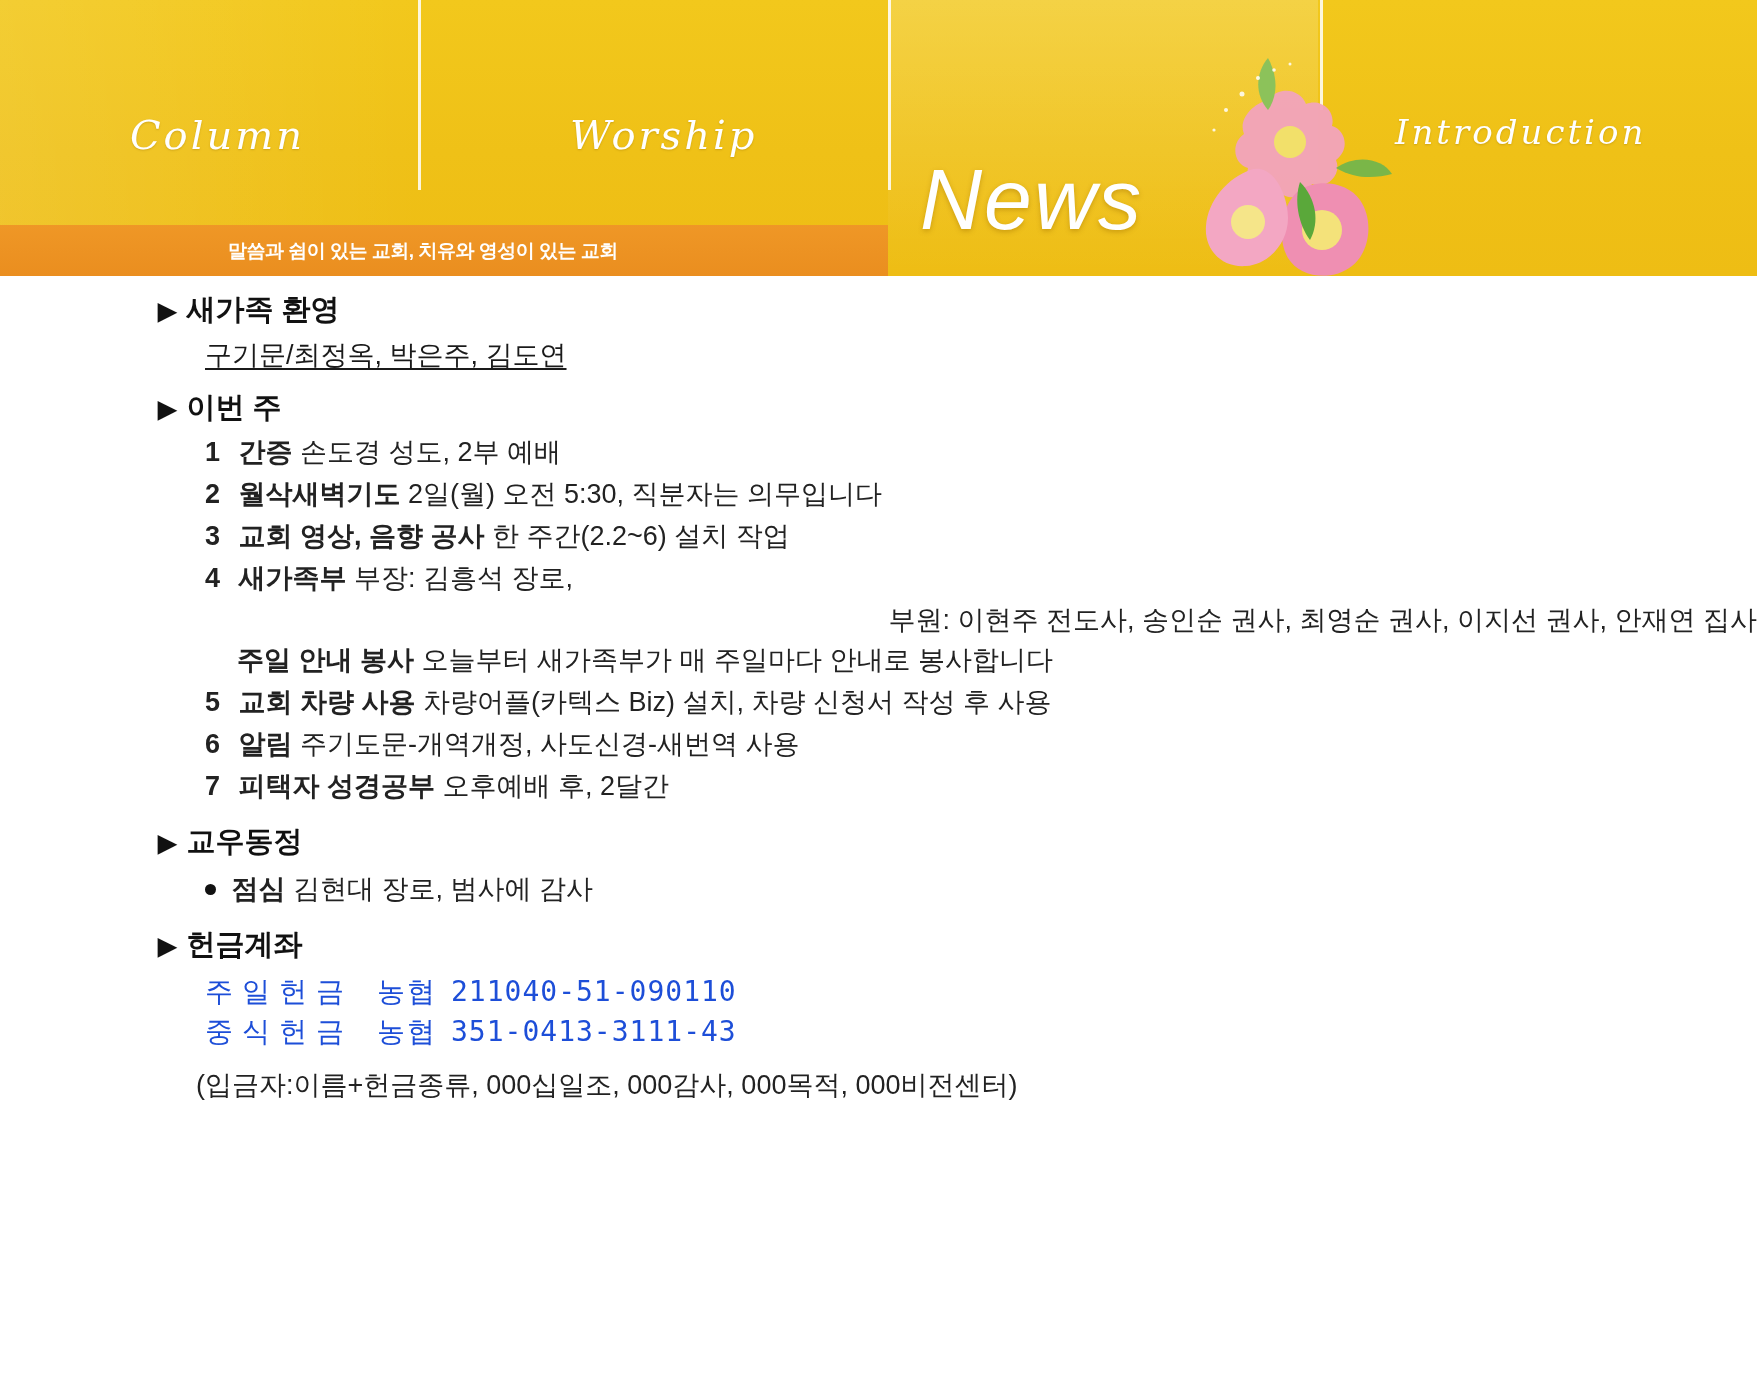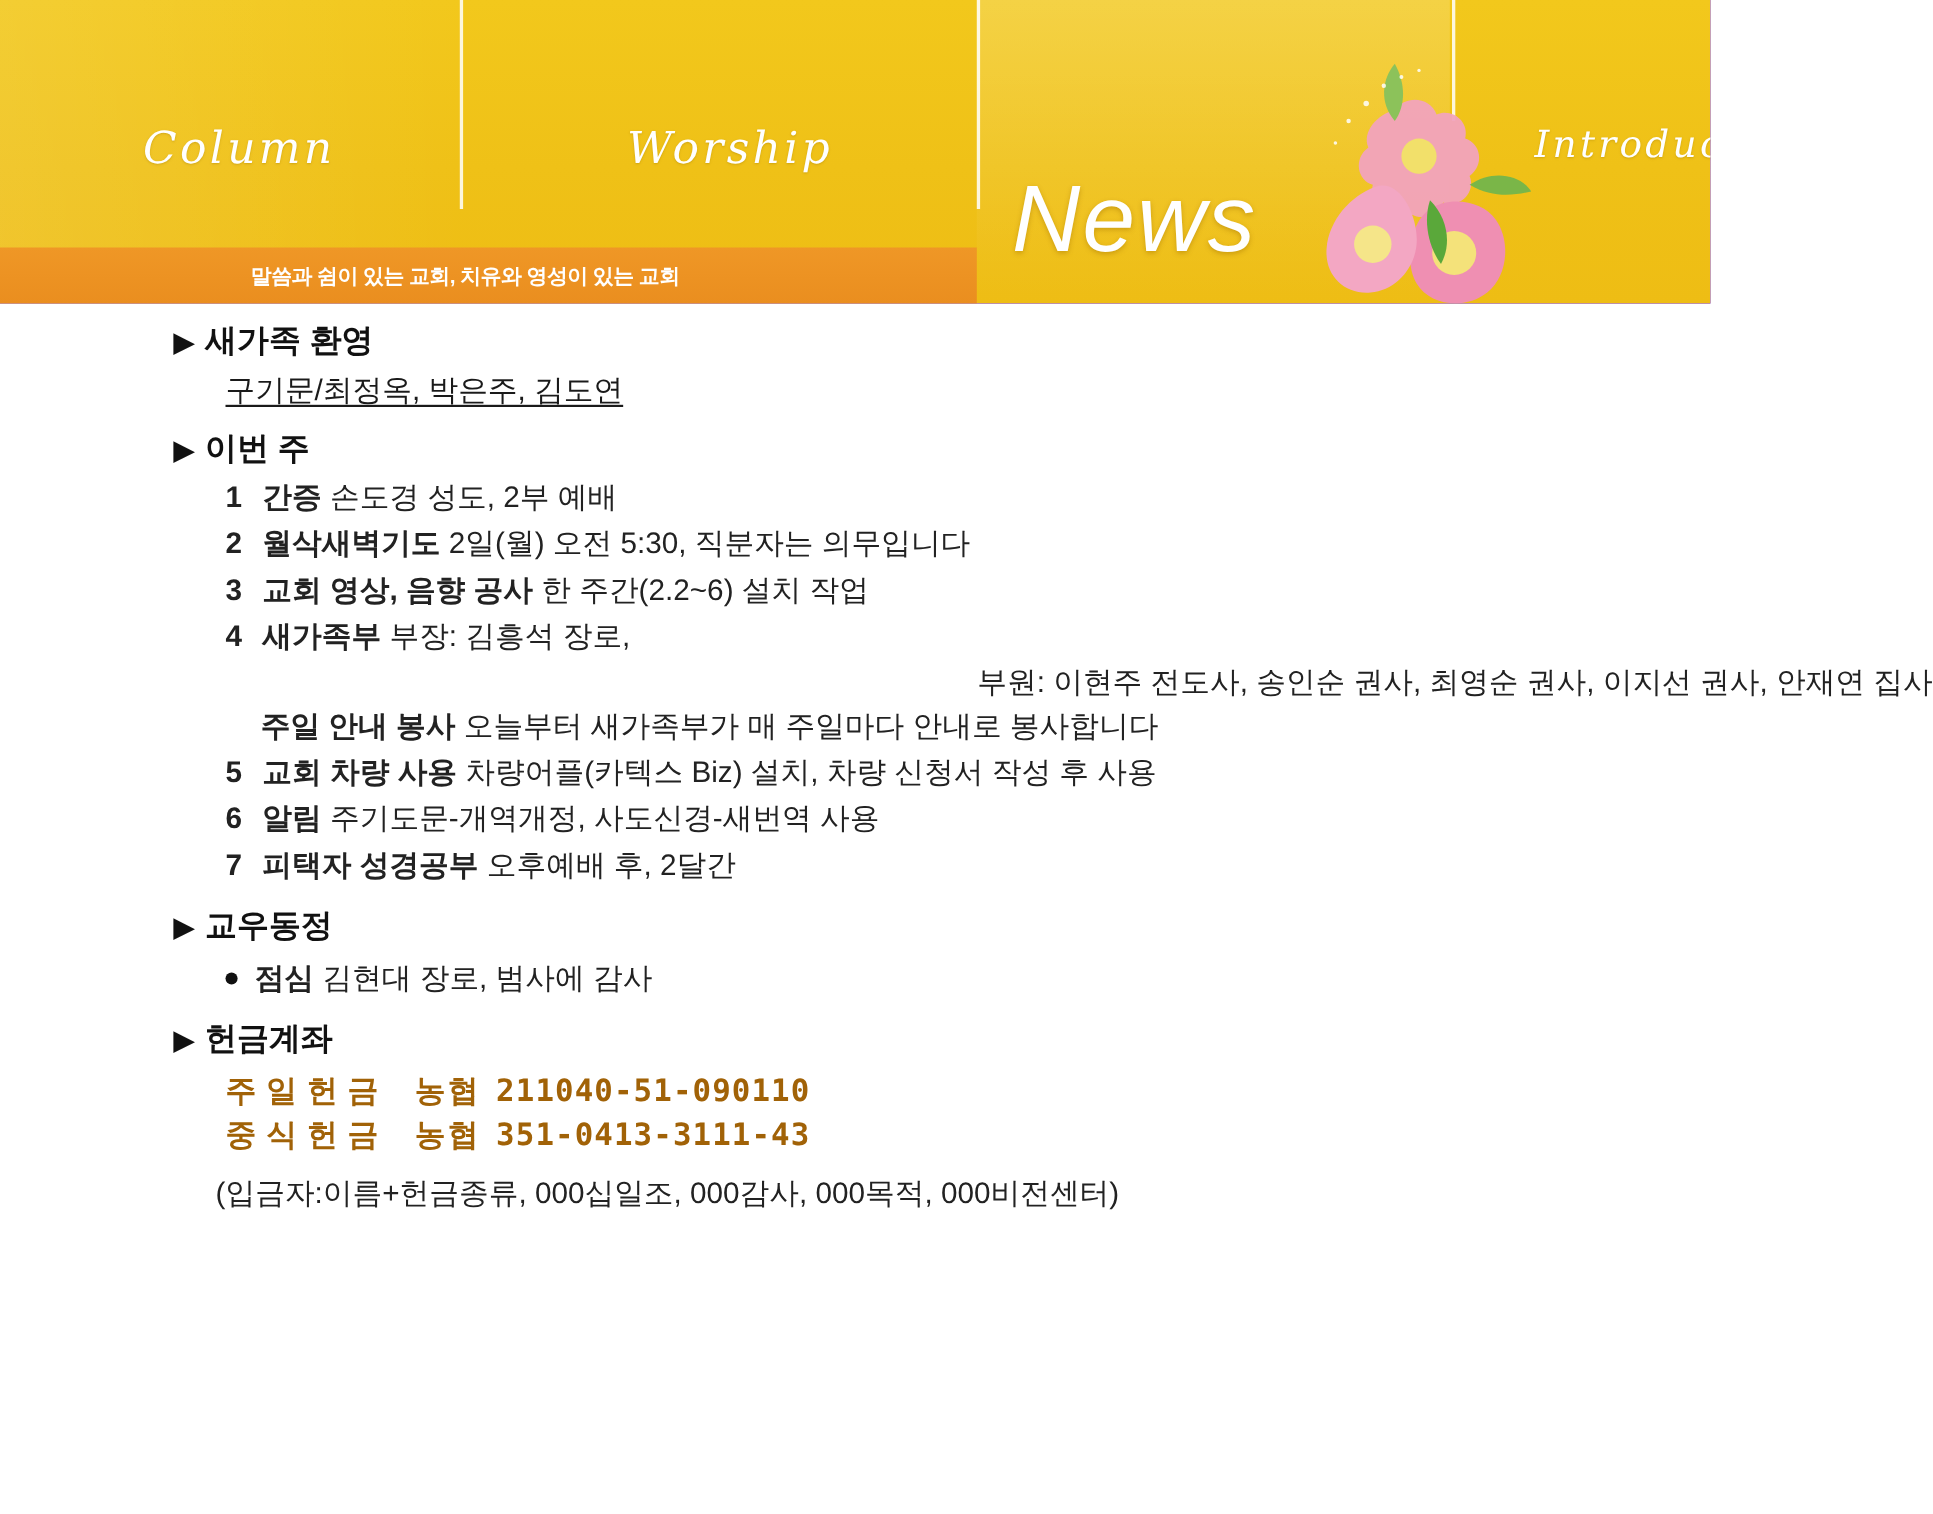--- a/index.html
+++ b/index.html
@@ -11,23 +11,23 @@
     height: 1376px;
     background: #ffffff;
     font-family: "Liberation Sans", sans-serif;
     overflow: hidden;
     position: relative;
   }
 
   
   .header {
     position: relative;
-    width: 1555px;
+    width: 1757px;
     height: 276px;
-    background: #6d28d9;
+    background: #4c1d95;
     overflow: hidden;
   }
   .header-gradient {
     position: absolute;
     inset: 0;
     background: linear-gradient(180deg, #f2c81c 0%, #efc117 55%, #eebd14 100%);
   }
   .header-left-shade {
     position: absolute;
     left: 0; top: 0;
@@ -201,22 +201,21 @@
   
   .acct-table {
     margin-left: 205px;
     margin-top: 8px;
     border-collapse: collapse;
   }
   .acct-table td {
     font-size: 28px;
     padding: 0 0 2px 0;
     white-space: nowrap;
-    color: #a16207;
-    font-weight: bold;
+    color: #1d4ed8;
   }
   .acct-name {
     letter-spacing: 9px;
     padding-right: 24px !important;
   }
   .acct-bank {
     letter-spacing: 2px;
     padding-right: 14px !important;
   }
   .acct-num {

